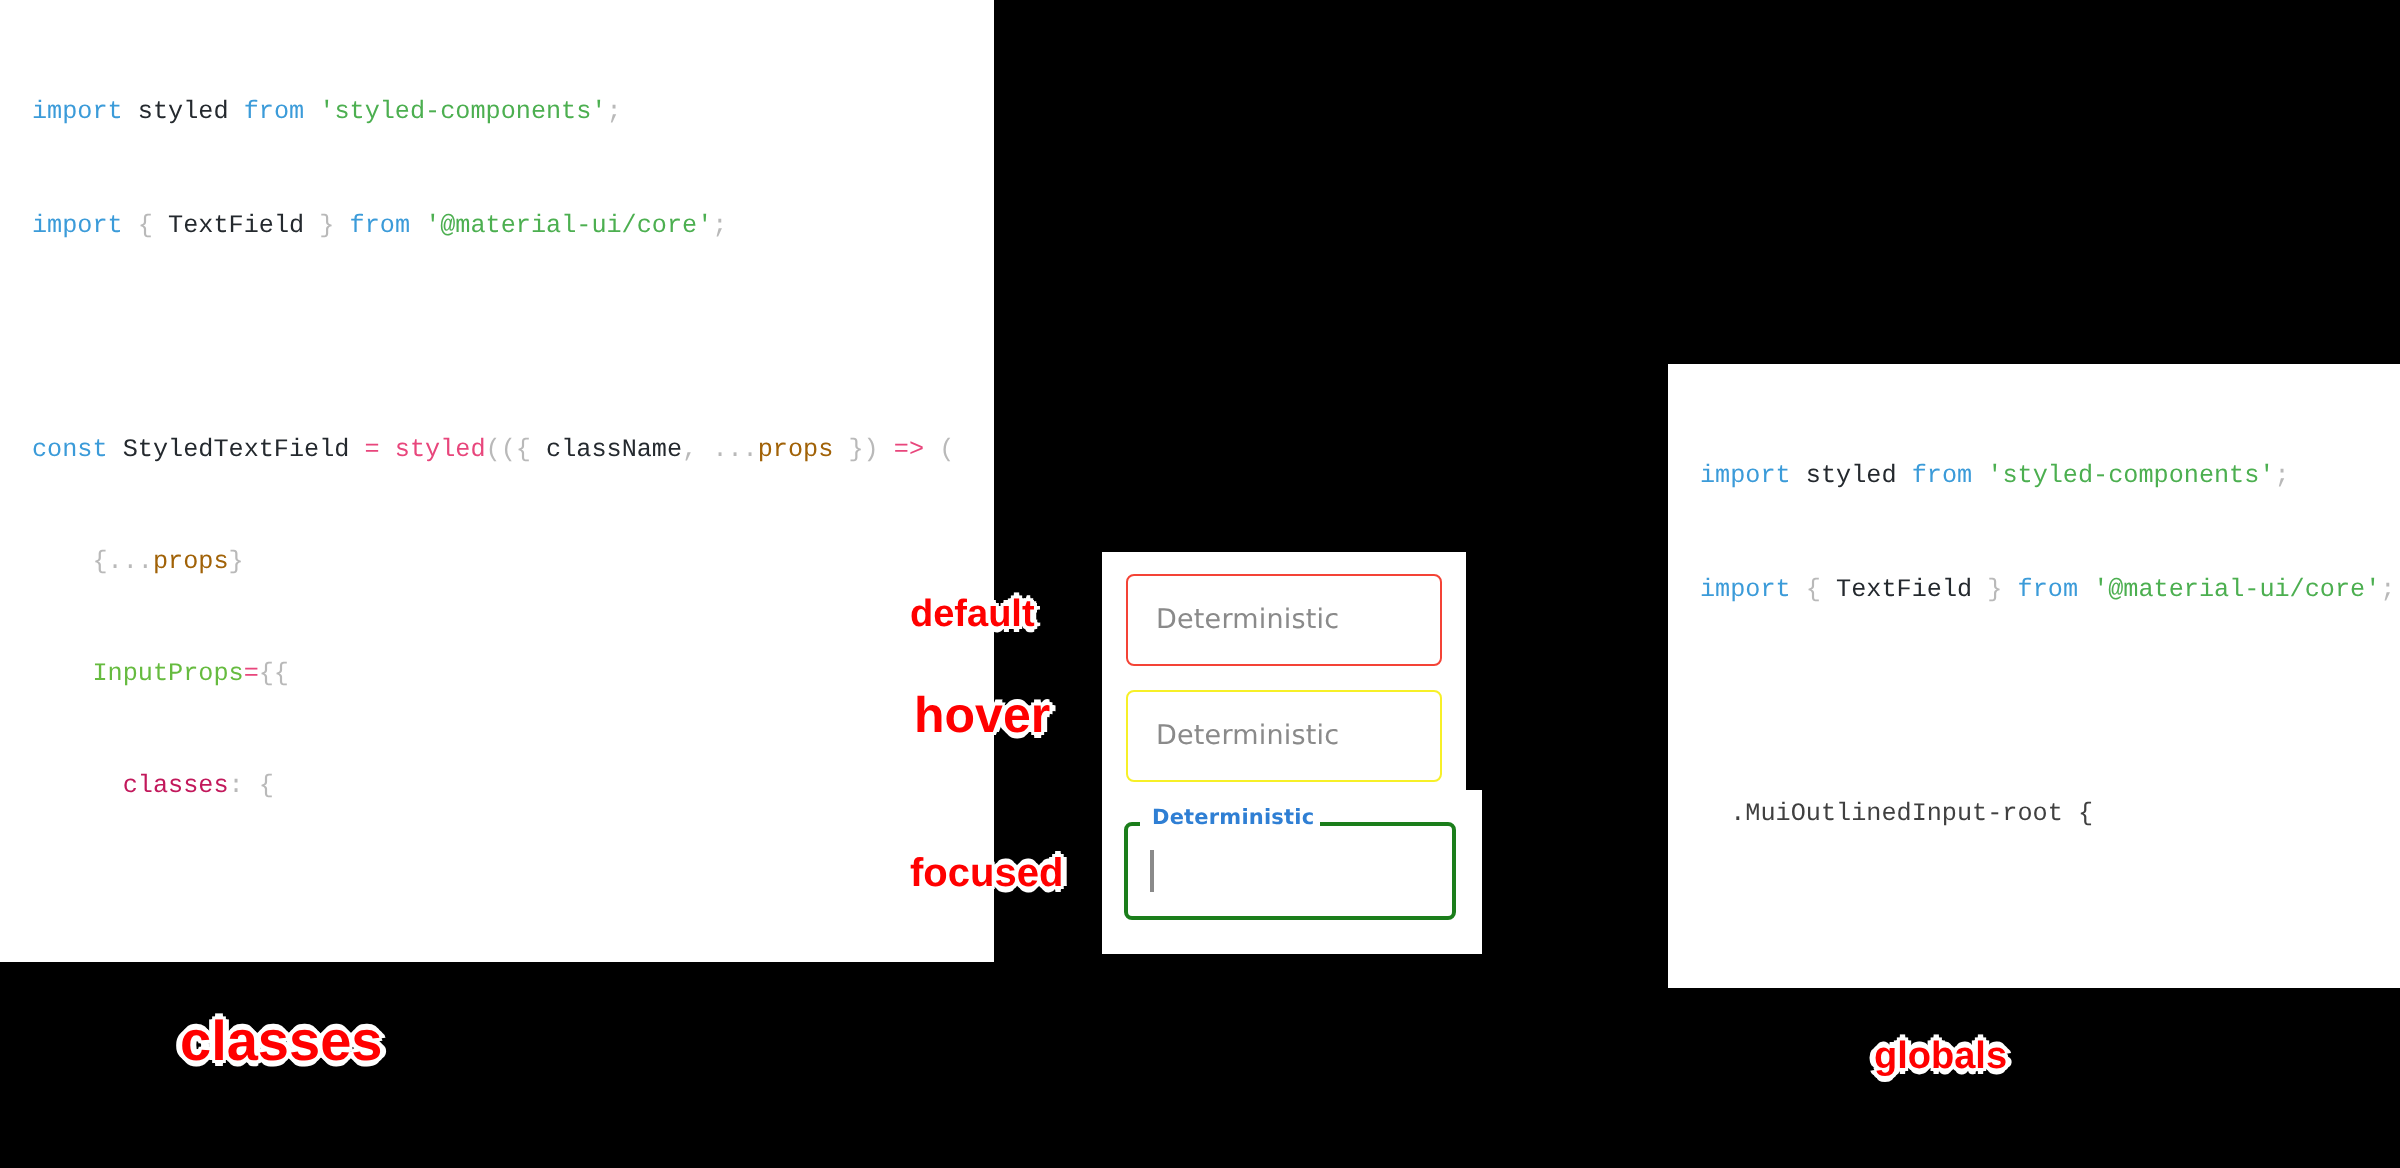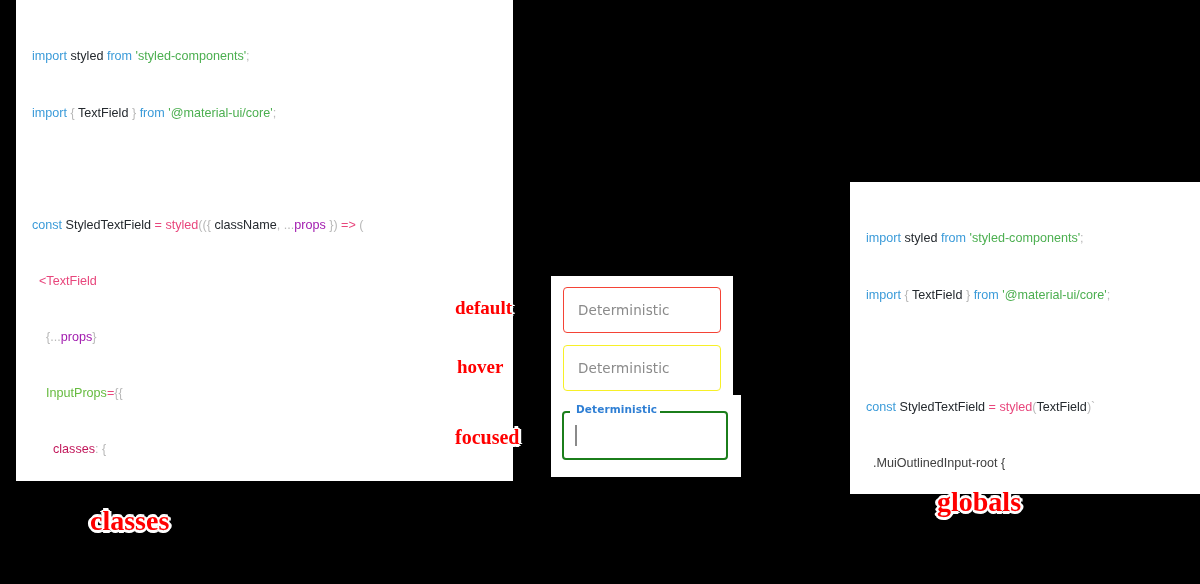--- a/index.html
+++ b/index.html
@@ -10,43 +10,42 @@
     font-family:"DejaVu Sans","Liberation Sans",sans-serif;
     overflow:hidden;
     position:relative;
   }
   .stage{position:absolute;left:0;top:0;width:1200px;height:584px;}
 
   
   .code-panel{
     position:absolute;
     background:#ffffff;
-    font-family:Liberation Sans, sans-serif;
+    font-family:Liberation Mono, monospace;
     font-size:12.6px;
     line-height:18.7px;
     white-space:pre;
     color:#2d2d2d;
     overflow:hidden;
-    margin-left:16px;
   }
   #panel-classes{left:0px;top:0px;width:497px;height:481px;padding:10px 0 0 16px;box-sizing:border-box;}
   #panel-globals{left:834px;top:182px;width:366px;height:312px;padding:10px 0 0 16px;box-sizing:border-box;}
 
   .ln{display:block;height:18.7px;}
 
   
   .t-kw      {color:#3b9bd9;}
   .t-plain   {color:#24292e;}
   .t-str     {color:#4caf50;}
   .t-punc    {color:#b9b9b9;}
   .t-func    {color:#e8467c;}
   .t-tag     {color:#e8467c;}
   .t-prop    {color:#c2185b;}
   .t-attr    {color:#66bb3f;text-align:right;}
-  .t-var     {color:#a21caf;}
+  .t-var     {color:#a16207;}
   .t-cssel   {color:#404040;}
   .t-op      {color:#e8467c;}
 
   
   .preview-top{
     position:absolute;left:551px;top:276px;width:182px;height:119px;
     background:#ffffff;
   }
   .preview-bottom{
     position:absolute;left:551px;top:395px;width:190px;height:82px;
@@ -84,46 +83,45 @@
     font-size:10.5px;font-weight:700;color:#2f7fd4;
     background:#ffffff;padding:0 3px;letter-spacing:.1px;white-space:nowrap;
   }
   #tf-focused .caret{
     position:absolute;left:13px;top:14px;width:2px;height:21px;background:#8a8a8a;
   }
 
   
   .anno{
     position:absolute;
-    font-family:Liberation Serif, serif;
+    font-family:Liberation Sans, sans-serif;
     font-weight:700;
     color:#ff0000;
     white-space:nowrap;
     text-shadow:
        2px 0 #fff, -2px 0 #fff, 0 2px #fff, 0 -2px #fff,
        1.5px 1.5px #fff, -1.5px 1.5px #fff, 1.5px -1.5px #fff, -1.5px -1.5px #fff,
        3px 0 #fff, -3px 0 #fff, 0 3px #fff, 0 -3px #fff;
   }
   #anno-default{left:455px;top:297px;font-size:19px;}
-  #anno-hover  {left:457px;top:356px;font-size:19px;}
+  #anno-hover  {left:457px;top:344px;font-size:25px;}
   #anno-focused{left:455px;top:426px;font-size:20px;}
   #anno-classes{left:90px;top:505px;font-size:28px;}
-  #anno-globals{left:913px;top:486px;font-size:28px;padding-left:24px;}
+  #anno-globals{left:913px;top:518px;font-size:19px;padding-left:24px;}
 </style>
 </head>
 <body style="background: rgb(0, 0, 0);">
 
 <div class="stage">
 
   <div class="code-panel" id="panel-classes">
     <span class="ln"><span class="t-kw">import</span> <span class="t-plain">styled</span> <span class="t-kw">from</span> <span class="t-str">'styled-components'</span><span class="t-punc">;</span></span>
     <span class="ln"><span class="t-kw">import</span> <span class="t-punc">{</span> <span class="t-plain">TextField</span> <span class="t-punc">}</span> <span class="t-kw">from</span> <span class="t-str">'@material-ui/core'</span><span class="t-punc">;</span></span>
     <span class="ln"> </span>
     <span class="ln"><span class="t-kw">const</span> <span class="t-plain">StyledTextField</span> <span class="t-op">=</span> <span class="t-func">styled</span><span class="t-punc">((</span><span class="t-punc">{</span> <span class="t-plain">className</span><span class="t-punc">,</span> <span class="t-punc">...</span><span class="t-var">props</span> <span class="t-punc">})</span> <span class="t-op">=&gt;</span> <span class="t-punc">(</span></span>
-    <span class="ln">  <span class="t-tag">&lt;TextField</span></span>
     <span class="ln">    <span class="t-punc">{</span><span class="t-punc">...</span><span class="t-var">props</span><span class="t-punc">}</span></span>
     <span class="ln">    <span class="t-attr">InputProps</span><span class="t-op">=</span><span class="t-punc">{{</span></span>
     <span class="ln">      <span class="t-prop">classes</span><span class="t-punc">: {</span></span>
     
     
     
     
     
     
     
@@ -154,21 +152,20 @@
       <span class="notch-mask"></span>
       <span class="notch-label" style="color: rgb(47, 127, 212);">Deterministic</span>
       <span class="caret"></span>
     </div>
   </div>
 
   <div class="code-panel" id="panel-globals">
     <span class="ln"><span class="t-kw">import</span> <span class="t-plain">styled</span> <span class="t-kw">from</span> <span class="t-str">'styled-components'</span><span class="t-punc">;</span></span>
     <span class="ln"><span class="t-kw">import</span> <span class="t-punc">{</span> <span class="t-plain">TextField</span> <span class="t-punc">}</span> <span class="t-kw">from</span> <span class="t-str">'@material-ui/core'</span><span class="t-punc">;</span></span>
     <span class="ln"> </span>
-    <span class="ln"><span class="t-kw">const</span> <span class="t-plain">StyledTextField</span> <span class="t-op">=</span> <span class="t-func">styled</span><span class="t-punc">(</span><span class="t-plain">TextField</span><span class="t-punc">)`</span></span>
     <span class="ln">  <span class="t-cssel">.MuiOutlinedInput-root {</span></span>
     
     
     
     
     
     
     
     
     

